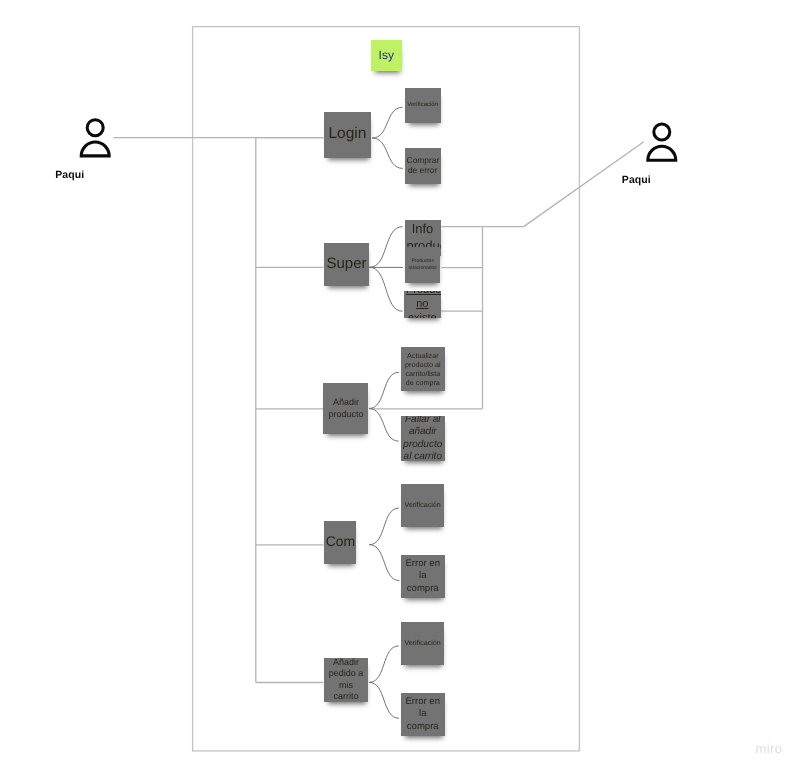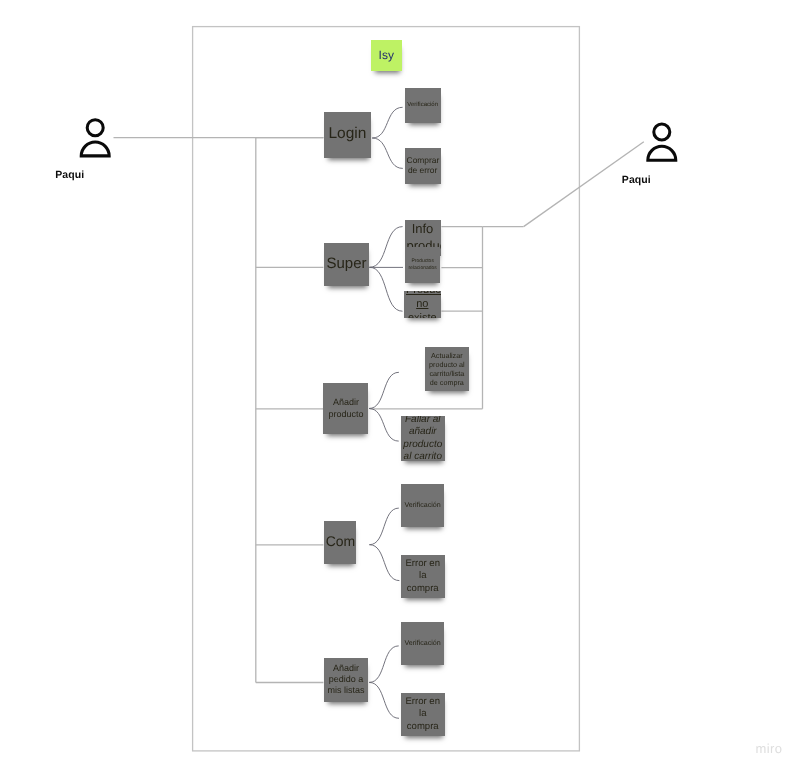--- a/index.html
+++ b/index.html
@@ -96,39 +96,39 @@
   <div class="note yellow" id="note-scan" style="left: 323.9px; top: 242.7px; width: 45.2px; height: 43.2px; font-size: 15px; line-height: 1.2;">
       <span>Super</span>
     </div>
   <div class="note yellow" id="note-anadir" style="left: 323.4px; top: 383.4px; width: 45px; height: 51px; font-size: 9px; line-height: 1.28;">
       <span>Añadir producto</span>
     </div>
   <div class="note yellow" id="note-comprar" style="left: 323.7px; top: 520.5px; width: 32px; height: 43.7px; font-size: 14px; line-height: 1.28;">
       <span>Comprar</span>
     </div>
   <div class="note yellow" id="note-pedido" style="left: 323.8px; top: 657.7px; width: 44.6px; height: 43.9px; font-size: 9px; line-height: 1.26;">
-      <span>Añadir pedido a mis listas</span>
+      <span>Añadir pedido a mis carrito</span>
     </div>
 
   <div class="note yellow" id="note-login-ok" style="left: 404.7px; top: 87.5px; width: 36px; height: 35.9px; font-size: 6px; line-height: 1.3;">
       <span>Verificación</span>
     </div>
   <div class="note yellow" id="note-login-err" style="left: 404.6px; top: 148px; width: 36px; height: 35.9px; font-size: 8.4px; line-height: 1.18;">
       <span>Comprar de error</span>
     </div>
   <div class="note yellow" id="note-scan-info" style="left: 404.5px; top: 220px; width: 36px; height: 35.9px; font-size: 13px; line-height: 1.28;">
       <span>Info producto</span>
     </div>
   <div class="note yellow" id="note-scan-rel" style="left: 404.8px; top: 246.9px; width: 35.7px; height: 36.6px; font-size: 5px; line-height: 1.45;">
       <span>Productos relacionados</span>
     </div>
   <div class="note yellow" id="note-scan-none" style="left: 404px; top: 290.7px; width: 36.6px; height: 27px; font-size: 11px; line-height: 1.3; text-decoration: underline;">
       <span>Producto no existe</span>
     </div>
-  <div class="note yellow" id="note-add-ok" style="left: 400.8px; top: 346.9px; width: 44px; height: 44.6px; font-size: 7.2px; line-height: 1.26; margin-left: 24px;">
+  <div class="note yellow" id="note-add-ok" style="left: 400.8px; top: 346.9px; width: 44px; height: 44.6px; font-size: 7.2px; line-height: 1.26;">
       <span>Actualizar producto al carrito/lista de compra</span>
     </div>
   <div class="note yellow" id="note-add-err" style="left: 400.8px; top: 416.4px; width: 44px; height: 44.6px; font-size: 10px; line-height: 1.26; font-style: italic;">
       <span>Fallar al añadir producto al carrito</span>
     </div>
   <div class="note yellow" id="note-buy-ok" style="left: 400.7px; top: 483.5px; width: 43.8px; height: 43.9px; font-size: 7.1px; line-height: 1.3;">
       <span>Verificación</span>
     </div>
   <div class="note yellow" id="note-buy-err" style="left: 400.8px; top: 554.5px; width: 43.9px; height: 43.6px; font-size: 9.55px; line-height: 1.3;">
       <span>Error en la compra</span>

